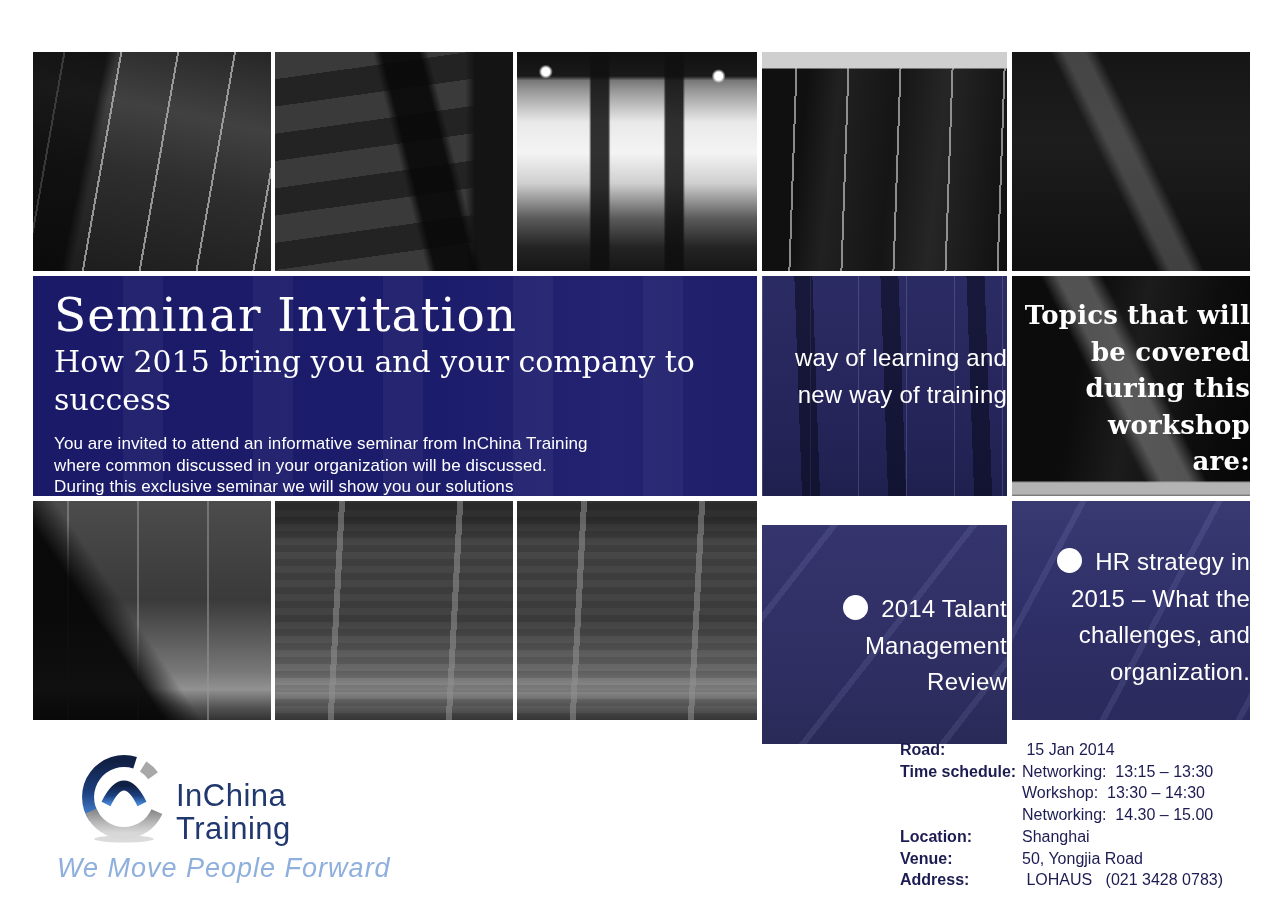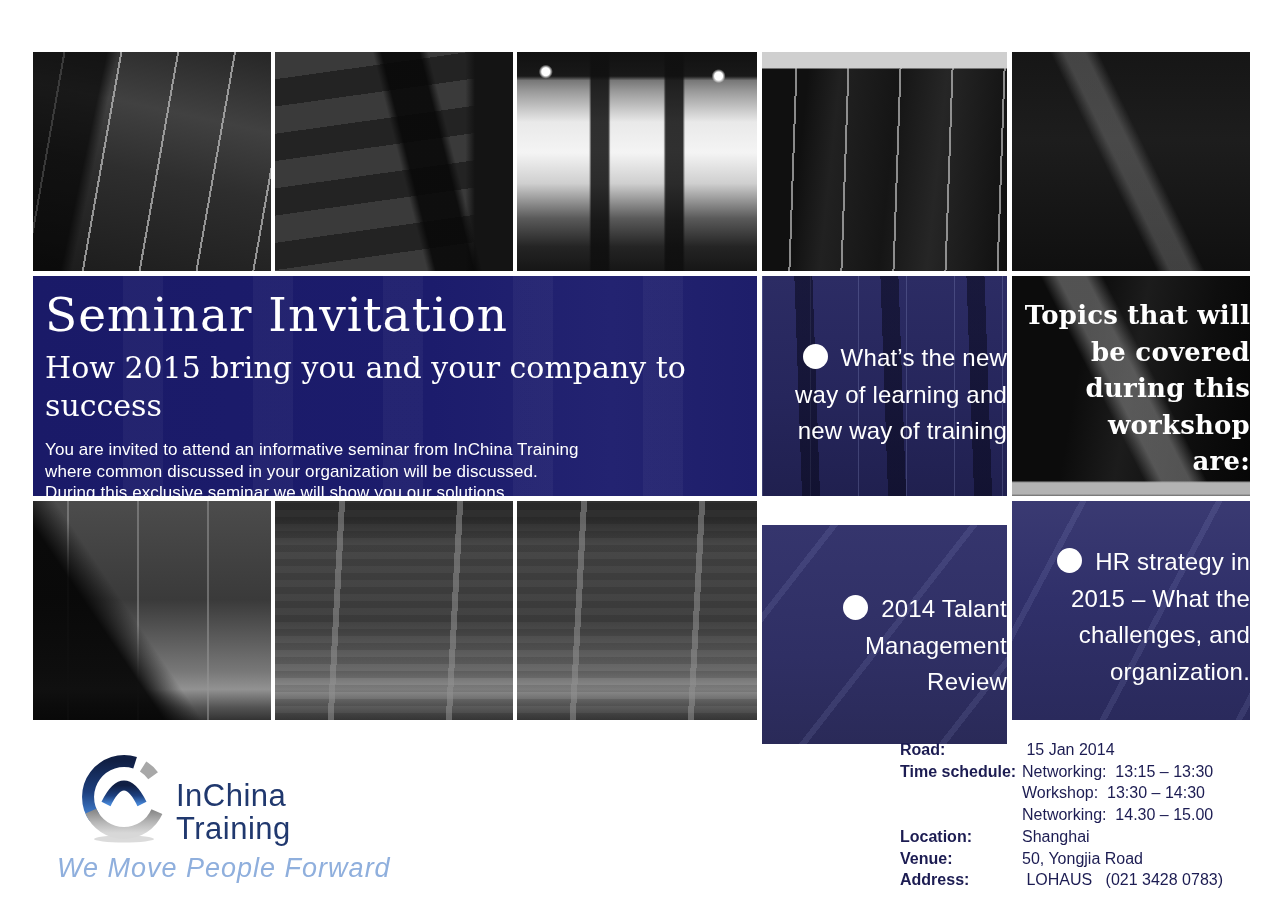--- a/index.html
+++ b/index.html
@@ -49,23 +49,23 @@
     background:
       repeating-linear-gradient(93deg, rgba(130,130,130,0) 0 64px, rgba(145,145,145,.55) 64px 70px, rgba(130,130,130,0) 70px 118px),
       repeating-linear-gradient(0deg, rgba(0,0,0,.12) 0 7px, rgba(0,0,0,0) 7px 14px),
       linear-gradient(180deg, #2f2f2f 0 8%, #474747 20%, #424242 55%, #6b6b6b 78%, #8d8d8d 86%, #5f5f5f 93%, #3c3c3c 100%);}
 
   
   .hero{position:absolute;left:33px;top:276px;width:724px;height:220px;color:#fff;
     background:
       repeating-linear-gradient(90deg, rgba(255,255,255,0) 0 90px, rgba(255,255,255,.04) 90px 130px),
       linear-gradient(90deg, #1a1a68 0%, #1c1c6c 55%, #232371 80%, #1e1e6a 100%);
-    padding-left:12px;box-sizing:border-box;}
+    padding-left:21px;box-sizing:border-box;}
   .hero-title{font-family:"DejaVu Serif",serif;font-size:47px;line-height:56px;margin-top:11px;letter-spacing:1px;}
-  .hero-subtitle{font-family:"DejaVu Serif",serif;font-size:30px;line-height:38px;margin-top:6px;}
+  .hero-subtitle{font-family:"DejaVu Serif",serif;font-size:30px;line-height:38px;}
   .hero-body{margin-top:14px;font-size:17px;line-height:21.6px;letter-spacing:.1px;}
 
   
   .card{position:absolute;color:#fff;box-sizing:border-box;text-align:right;}
   .card .line{font-size:24px;line-height:36.5px;letter-spacing:.2px;}
   .bullet{display:inline-block;width:25px;height:25px;border-radius:50%;background:#fff;
           margin-right:13px;vertical-align:middle;transform:translateY(-3px);}
   #card-whatsnew{left:762px;top:276px;width:245px;height:220px;padding-top:64px;
     background:
       repeating-linear-gradient(88deg, rgba(10,10,30,0) 0 40px, rgba(5,5,20,.5) 40px 58px, rgba(10,10,30,0) 58px 86px),
@@ -112,21 +112,20 @@
     <div class="hero-subtitle">How 2015 bring you and your company to success</div>
     <div class="hero-body">
       <div>You are invited to attend an informative seminar from InChina Training</div>
       <div>where common discussed in your organization will be discussed.</div>
       <div>During this exclusive seminar we will show you our solutions</div>
       <div>and other findings that we would like to share with you.</div>
     </div>
   </div>
 
   <div class="card" id="card-whatsnew">
-    <div class="line"><span class="bullet"></span><span>What’s the new</span></div>
     <div class="line">way of learning and</div>
     <div class="line">new way of training</div>
   </div>
 
   <div class="card" id="card-topics">
     <div class="line">Topics that will</div>
     <div class="line">be covered</div>
     <div class="line">during this</div>
     <div class="line">workshop</div>
     <div class="line">are:</div>

